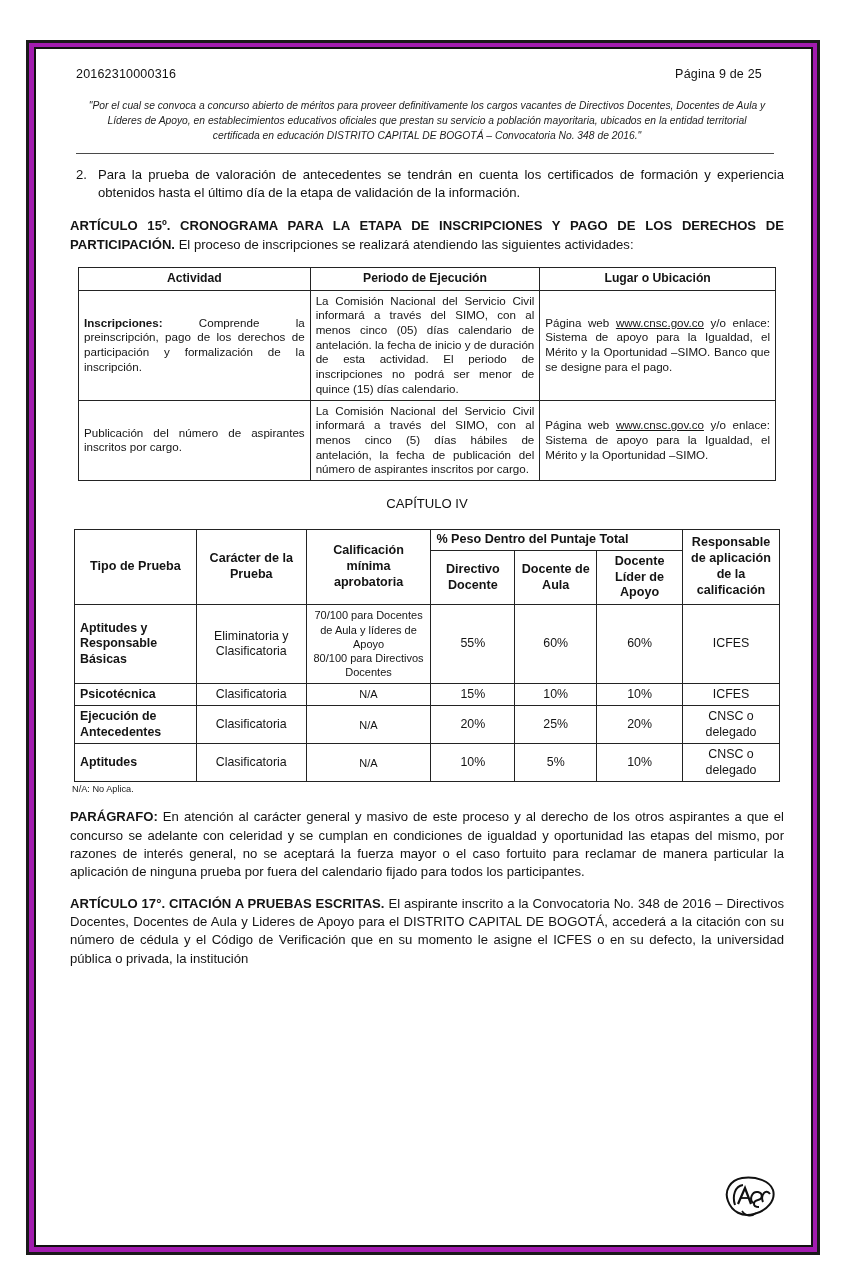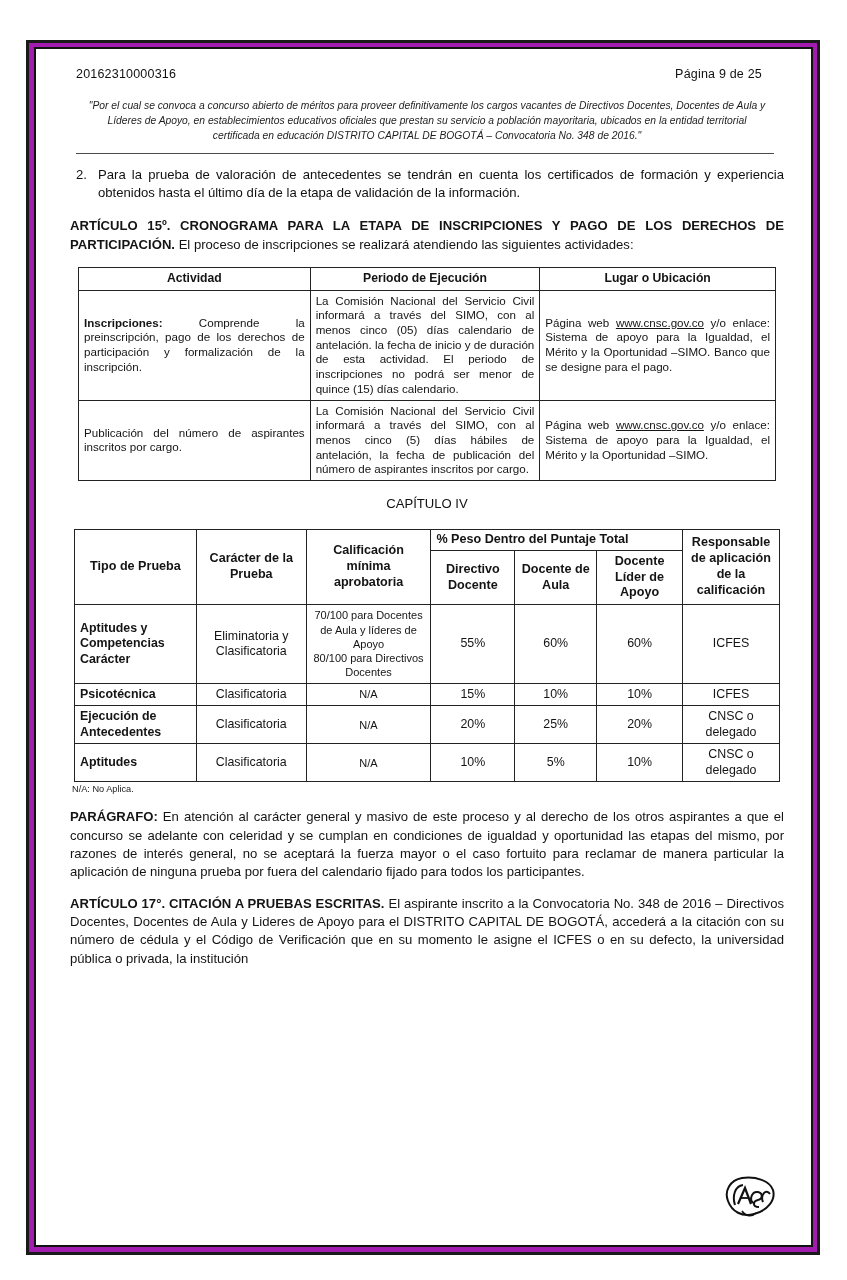--- a/index.html
+++ b/index.html
@@ -218,21 +218,21 @@
         <th class="hcell" rowspan="2">Responsable de aplicación de la calificación</th>
       </tr>
       <tr>
         <th class="hcell">Directivo Docente</th>
         <th class="hcell">Docente de Aula</th>
         <th class="hcell">Docente Líder de Apoyo</th>
       </tr>
     </thead>
     <tbody>
       <tr>
-        <td class="rowlabel">Aptitudes y Competencias Carácter</td>
+        <td class="rowlabel">Aptitudes y Responsable Básicas</td>
         <td class="cellc">Eliminatoria y Clasificatoria</td>
         <td class="minc" style="white-space:pre-line">70/100 para Docentes de Aula y líderes de Apoyo
 80/100 para Directivos Docentes</td>
         <td class="cellc">55%</td>
         <td class="cellc">60%</td>
         <td class="cellc">60%</td>
         <td class="cellc">ICFES</td>
       </tr>
       <tr>
         <td class="rowlabel">Psicotécnica</td>

